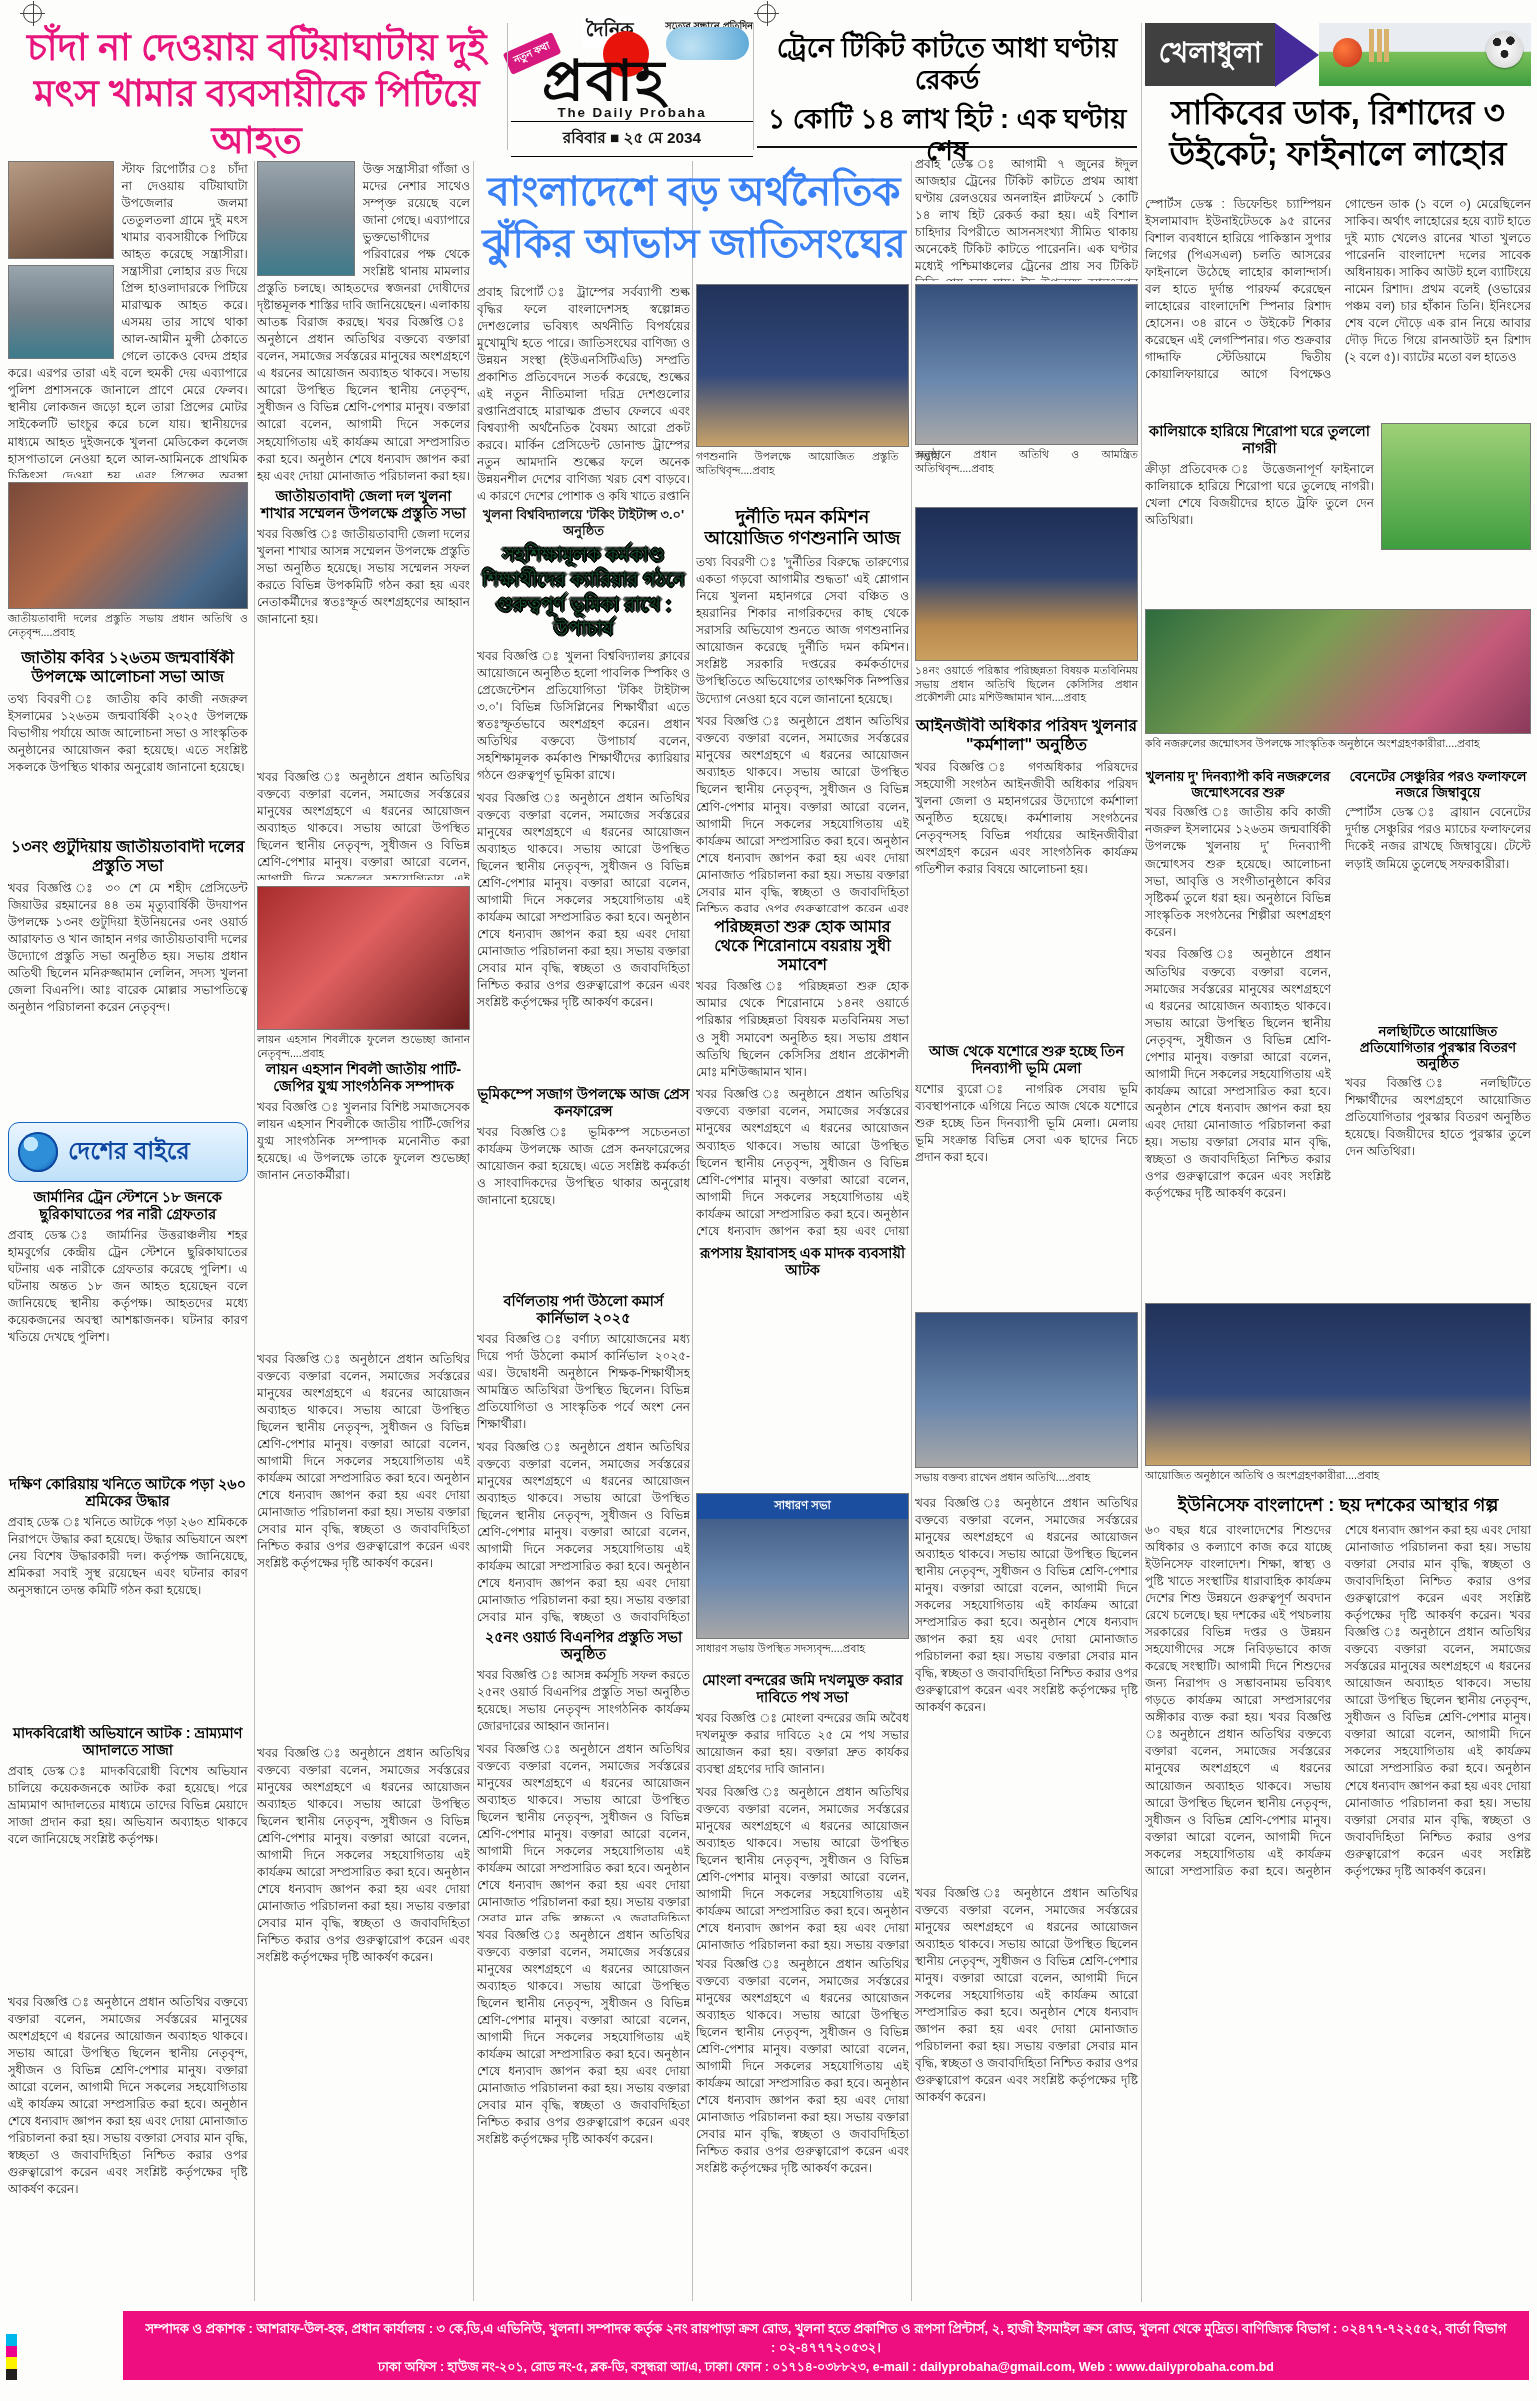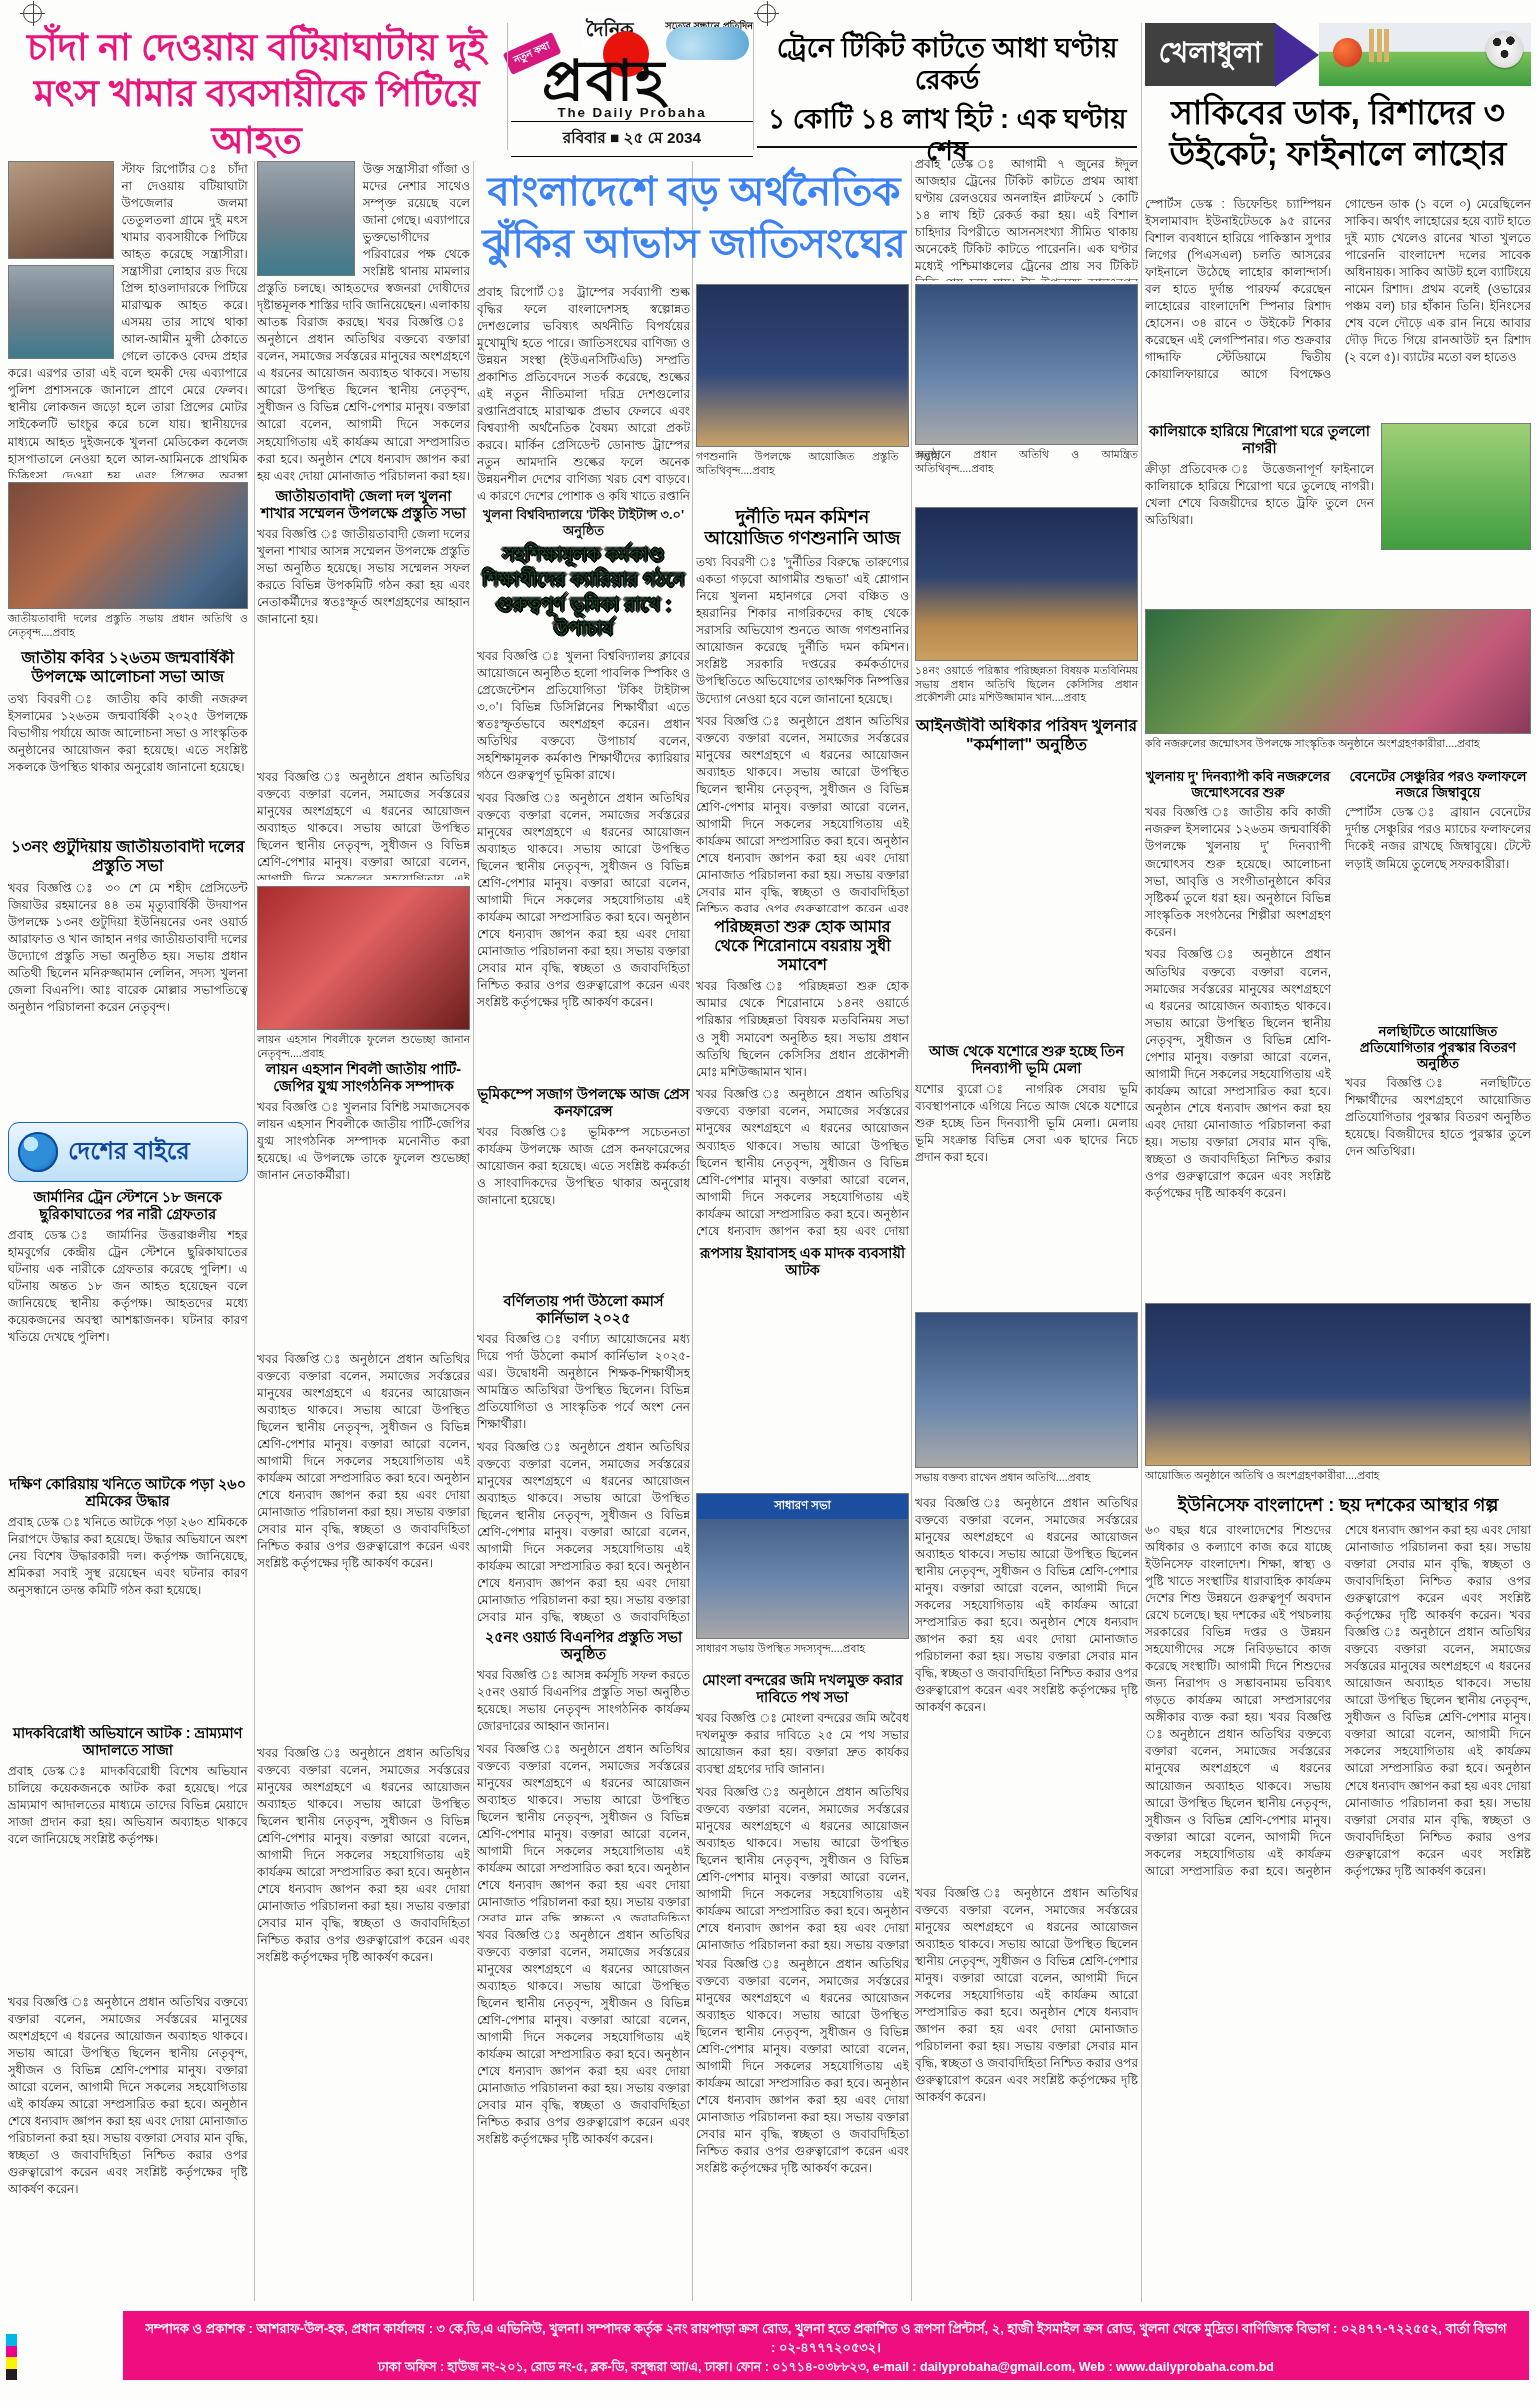--- a/index.html
+++ b/index.html
@@ -241,20 +241,21 @@
 <div class="abs" style="left:915px;top:284px;width:223px">
   <div class="photo ph-meet2" style="width:221px;height:159px"></div>
   <div class="cap">অনুষ্ঠানে প্রধান অতিথি ও আমন্ত্রিত অতিথিবৃন্দ....প্রবাহ</div>
 </div>
 <div class="abs" style="left:915px;top:507px;width:223px">
   <div class="photo ph-wood" style="width:221px;height:152px"></div>
   <div class="cap">১৪নং ওয়ার্ডে পরিষ্কার পরিচ্ছন্নতা বিষয়ক মতবিনিময় সভায় প্রধান অতিথি ছিলেন কেসিসির প্রধান প্রকৌশলী মোঃ মশিউজ্জামান খান....প্রবাহ</div>
 </div>
 <div class="abs clip" style="left:915px;top:717px;width:223px;height:321px">
   <div class="hd h17">আইনজীবী অধিকার পরিষদ খুলনার "কর্মশালা" অনুষ্ঠিত</div>
+  <div class="bt" style="margin-top:3.8px">খবর বিজ্ঞপ্তি ঃ গণঅধিকার পরিষদের সহযোগী সংগঠন আইনজীবী অধিকার পরিষদ খুলনা জেলা ও মহানগরের উদ্যোগে কর্মশালা অনুষ্ঠিত হয়েছে। কর্মশালায় সংগঠনের নেতৃবৃন্দসহ বিভিন্ন পর্যায়ের আইনজীবীরা অংশগ্রহণ করেন এবং সাংগঠনিক কার্যক্রম গতিশীল করার বিষয়ে আলোচনা হয়।</div>
 </div>
 <div class="abs clip" style="left:915px;top:1043px;width:223px;height:263px">
   <div class="hd h16">আজ থেকে যশোরে শুরু হচ্ছে তিন দিনব্যাপী ভূমি মেলা</div>
   <div class="bt" style="margin-top:3.8px">যশোর ব্যুরো ঃ নাগরিক সেবায় ভূমি ব্যবস্থাপনাকে এগিয়ে নিতে আজ থেকে যশোরে শুরু হচ্ছে তিন দিনব্যাপী ভূমি মেলা। মেলায় ভূমি সংক্রান্ত বিভিন্ন সেবা এক ছাদের নিচে প্রদান করা হবে।</div>
 </div>
 <div class="abs" style="left:915px;top:1312px;width:223px">
   <div class="photo ph-meet2" style="width:221px;height:154px"></div>
   <div class="cap">সভায় বক্তব্য রাখেন প্রধান অতিথি....প্রবাহ</div>
 </div>
 <div class="abs bt clip" style="left:915px;top:1495px;width:223px;height:384px">খবর বিজ্ঞপ্তি ঃ অনুষ্ঠানে প্রধান অতিথির বক্তব্যে বক্তারা বলেন, সমাজের সর্বস্তরের মানুষের অংশগ্রহণে এ ধরনের আয়োজন অব্যাহত থাকবে। সভায় আরো উপস্থিত ছিলেন স্থানীয় নেতৃবৃন্দ, সুধীজন ও বিভিন্ন শ্রেণি-পেশার মানুষ। বক্তারা আরো বলেন, আগামী দিনে সকলের সহযোগিতায় এই কার্যক্রম আরো সম্প্রসারিত করা হবে। অনুষ্ঠান শেষে ধন্যবাদ জ্ঞাপন করা হয় এবং দোয়া মোনাজাত পরিচালনা করা হয়। সভায় বক্তারা সেবার মান বৃদ্ধি, স্বচ্ছতা ও জবাবদিহিতা নিশ্চিত করার ওপর গুরুত্বারোপ করেন এবং সংশ্লিষ্ট কর্তৃপক্ষের দৃষ্টি আকর্ষণ করেন।</div>

